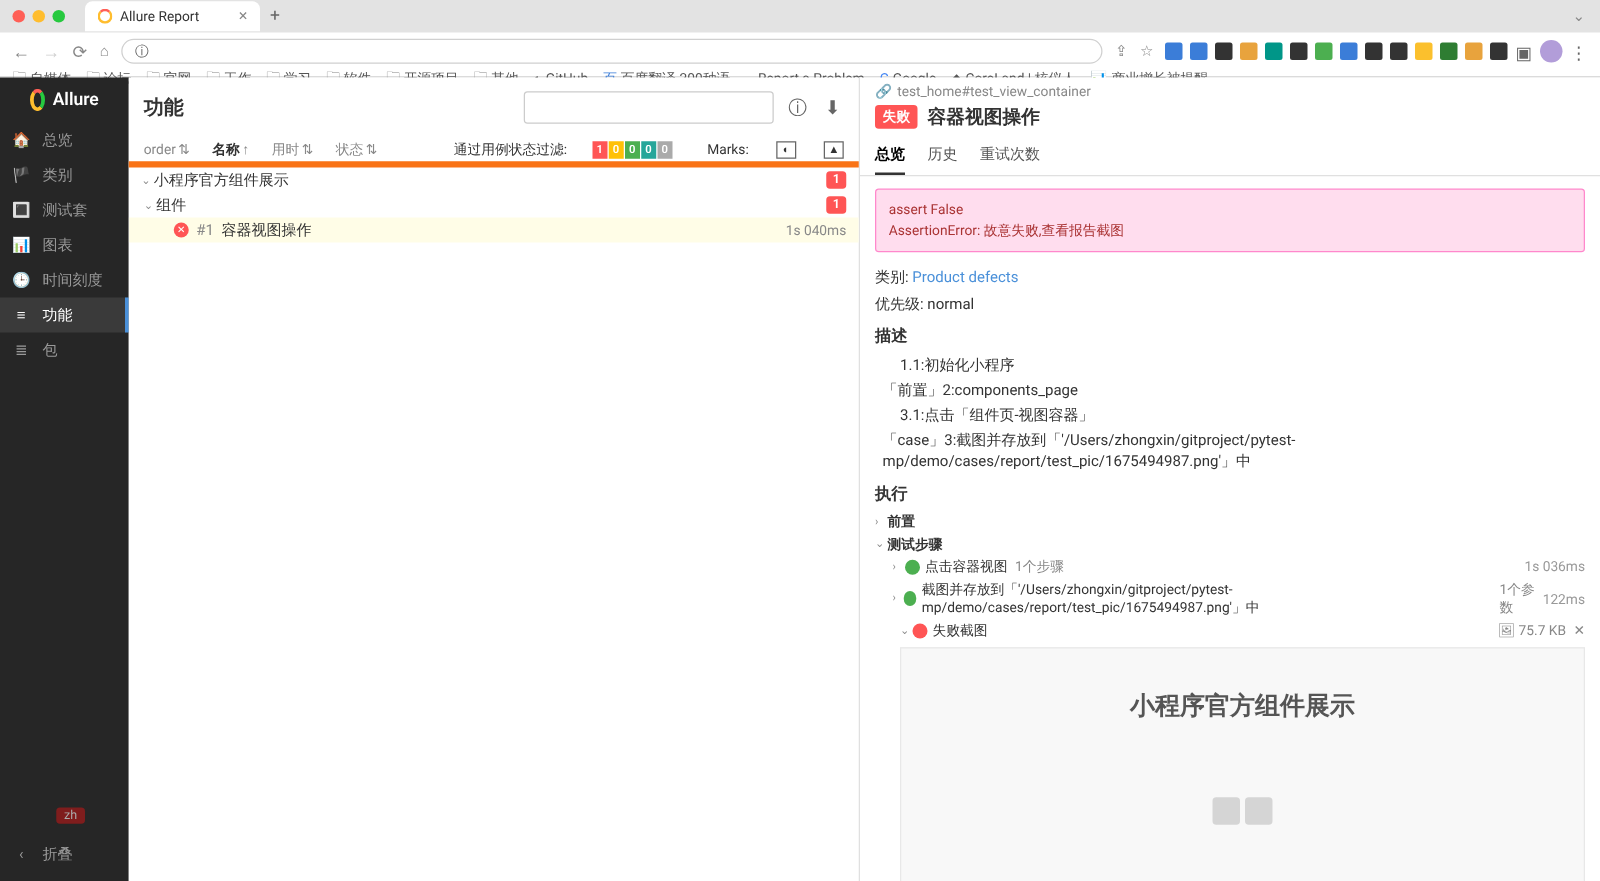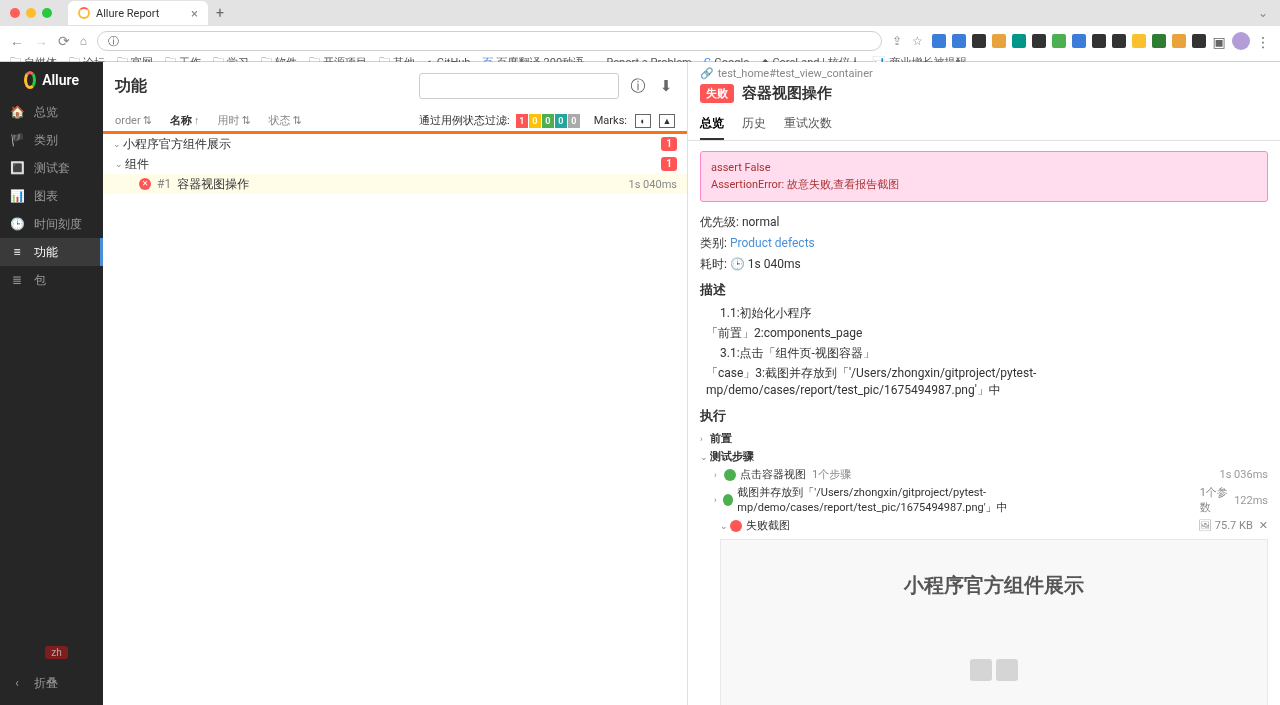--- a/index.html
+++ b/index.html
@@ -46,24 +46,24 @@
 
 .main{flex:1;background:#fff;display:flex}
 .col-left{width:585px;border-right:1px solid #e0e0e0;display:flex;flex-direction:column}
 .col-right{flex:1;display:flex;flex-direction:column;overflow:hidden}
 
 .header{height:48px;display:flex;align-items:center;padding:0 12px;gap:10px}
 .title{font-size:16px;font-weight:600;color:#333}
 .search{border:1px solid #ccc;border-radius:3px;height:26px;width:200px;margin-left:auto}
 .hdr-ico{width:18px;height:18px;color:#666;font-size:15px;text-align:center;cursor:pointer}
 
-.sort-bar{height:24px;display:flex;align-items:center;padding:0 12px;gap:18px;font-size:11px;border-bottom:3px solid #f97316}
+.sort-bar{height:24px;display:flex;align-items:center;padding:0 12px;gap:18px;font-size:11px;border-bottom:5px solid #f97316}
 .sort{color:#888;cursor:pointer;display:flex;align-items:center;gap:2px}
 .sort b{color:#333}
-.filter-row{margin-left:auto;display:flex;align-items:center;gap:6px}
+.filter-row{margin-left:auto;display:flex;align-items:center;gap:20px}
 .badges{display:flex;gap:1px}
 .badge{width:12px;height:14px;color:#fff;font-size:9px;text-align:center;line-height:14px;font-weight:600}
 .badge.red{background:#f55}.badge.yellow{background:#ffc107}.badge.green{background:#4caf50}.badge.teal{background:#26a69a}.badge.gray{background:#aaa}
 .marks-ico{width:16px;height:14px;border:1px solid #666;display:inline-flex;align-items:center;justify-content:center;font-size:9px;margin-left:2px}
 
 .tree{flex:1;overflow:auto;font-size:12px}
 .tree-row{display:flex;align-items:center;height:20px;padding:0 10px;cursor:pointer}
 .tree-row.selected{background:#fffde7}
 .chevron{width:10px;color:#888;font-size:9px}
 .tcount{margin-left:auto;background:#f55;color:#fff;border-radius:3px;padding:0 5px;font-size:10px;font-weight:600;height:14px;line-height:14px}
@@ -325,23 +325,22 @@
       <div class="tabs">
         <div class="tab active">总览</div>
         <div class="tab">历史</div>
         <div class="tab">重试次数</div>
       </div>
       <div class="detail">
         <div class="err-box">
           <div>assert False</div>
           <div>AssertionError: 故意失败,查看报告截图</div>
         </div>
+        <div class="meta"><span class="lbl">类别:</span> <span class="link">Product defects</span></div>
         <div class="meta"><span class="lbl">优先级:</span> <span>normal</span></div>
-        <div class="meta"><span class="lbl">类别:</span> <span class="link">Product defects</span></div>
-        <div class="meta"><span class="lbl">耗时:</span> <span>🕒</span> <span>1s 040ms</span></div>
 
         <div class="section-h">描述</div>
         <div class="desc-line indent">1.1:初始化小程序</div>
         <div class="desc-line">「前置」2:components_page</div>
         <div class="desc-line indent">3.1:点击「组件页-视图容器」</div>
         <div class="desc-line">「case」3:截图并存放到「'/Users/zhongxin/gitproject/pytest-mp/demo/cases/report/test_pic/1675494987.png'」中</div>
 
         <div class="section-h">执行</div>
         <div class="step-row">
           <span class="step-chev">›</span>

